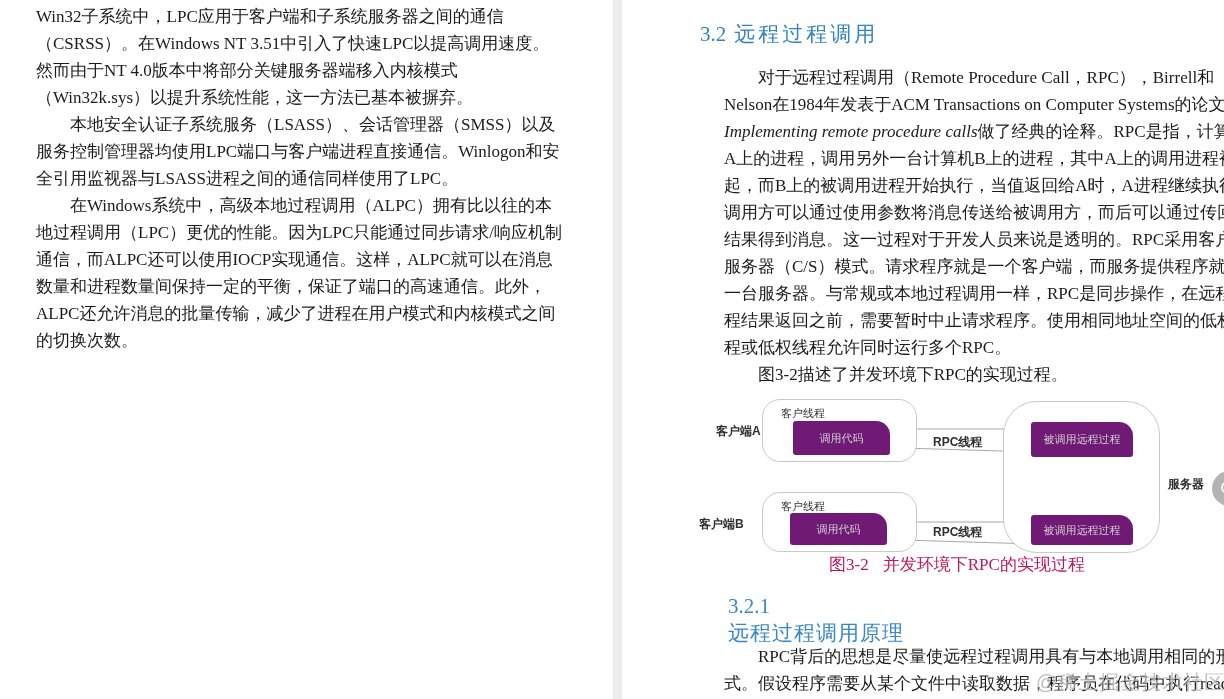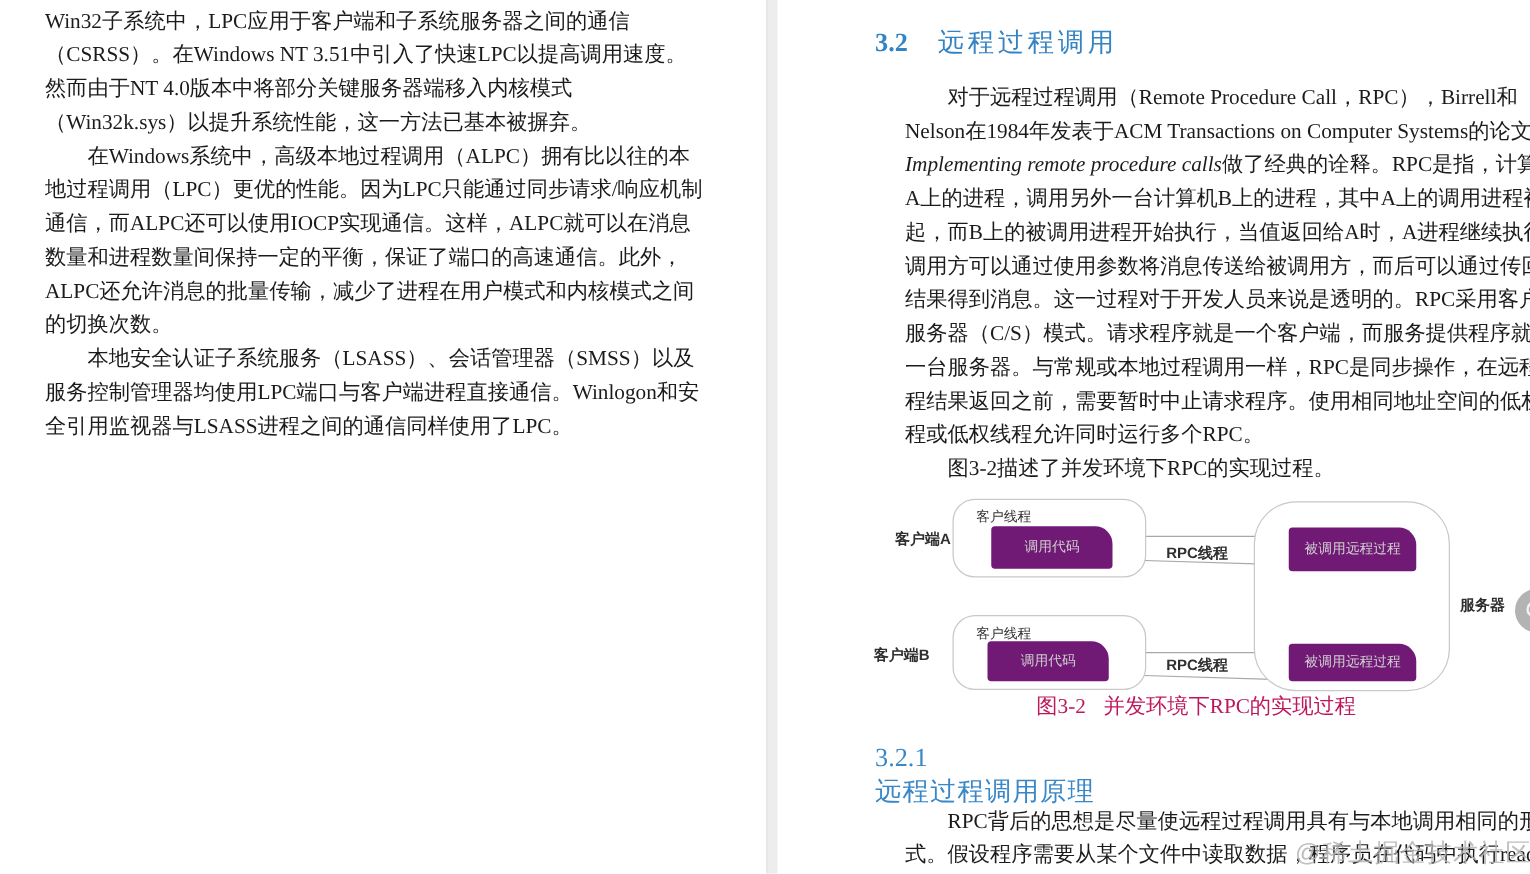--- a/index.html
+++ b/index.html
@@ -24,31 +24,31 @@
   .divider {
     left:613px; top:0; width:9px; height:699px;
     background:#ededed; border-left:1px solid #e4e4e4;
   }
   .h1 {
     left:700px; top:20px;
     display:flex; align-items:baseline;
     color:#3484c4;
     font-size:21px;
   }
-  .h1 .num { margin-right:24px;font-weight:bold; }
+  .h1 .num { margin-right:8px; }
   .h1 .ttl { letter-spacing:3px; }
   .h2 {
     left:700px; top:594px;
     display:flex; align-items:baseline;
     color:#3a87c8;
     font-size:21px;
     flex-direction:column;
   }
   .h2 .num { margin-right:24px; }
-  .h2 .ttl { letter-spacing:1px; }
+  .h2 .ttl { letter-spacing:1px;margin-left:28px; }
   
   .figure { left:690px; top:395px; width:534px; height:165px; }
   .fig-outline {
     position:absolute; background:#ffffff;
     border:1px solid #c9c9c9;
   }
   .client-box { width:155px; height:63px; border-radius:18px; }
   .server-box { width:157px; height:152px; border-radius:34px; }
   .fig-graybox {
     position:absolute; background:#701a75;
@@ -88,29 +88,29 @@
   }
 </style>
 </head>
 <body>
 
 <div class="abs" style="left:12px; top:3px;">
   <div class="bodytext">Win32子系统中，LPC应用于客户端和子系统服务器之间的通信
 （CSRSS）。在Windows NT 3.51中引入了快速LPC以提高调用速度。
 然而由于NT 4.0版本中将部分关键服务器端移入内核模式
 （Win32k.sys）以提升系统性能，这一方法已基本被摒弃。</div>
+  <div class="bodytext indent">本地安全认证子系统服务（LSASS）、会话管理器（SMSS）以及
+服务控制管理器均使用LPC端口与客户端进程直接通信。Winlogon和安
+全引用监视器与LSASS进程之间的通信同样使用了LPC。</div>
   <div class="bodytext indent">在Windows系统中，高级本地过程调用（ALPC）拥有比以往的本
 地过程调用（LPC）更优的性能。因为LPC只能通过同步请求/响应机制
 通信，而ALPC还可以使用IOCP实现通信。这样，ALPC就可以在消息
 数量和进程数量间保持一定的平衡，保证了端口的高速通信。此外，
 ALPC还允许消息的批量传输，减少了进程在用户模式和内核模式之间
 的切换次数。</div>
-  <div class="bodytext indent">本地安全认证子系统服务（LSASS）、会话管理器（SMSS）以及
-服务控制管理器均使用LPC端口与客户端进程直接通信。Winlogon和安
-全引用监视器与LSASS进程之间的通信同样使用了LPC。</div>
 </div>
 
 <div class="abs divider"></div>
 
 <div class="abs h1">
   <span class="num">3.2</span>
   <span class="ttl">远程过程调用</span>
 </div>
 
 <div class="abs" style="left:700px; top:64px;">

